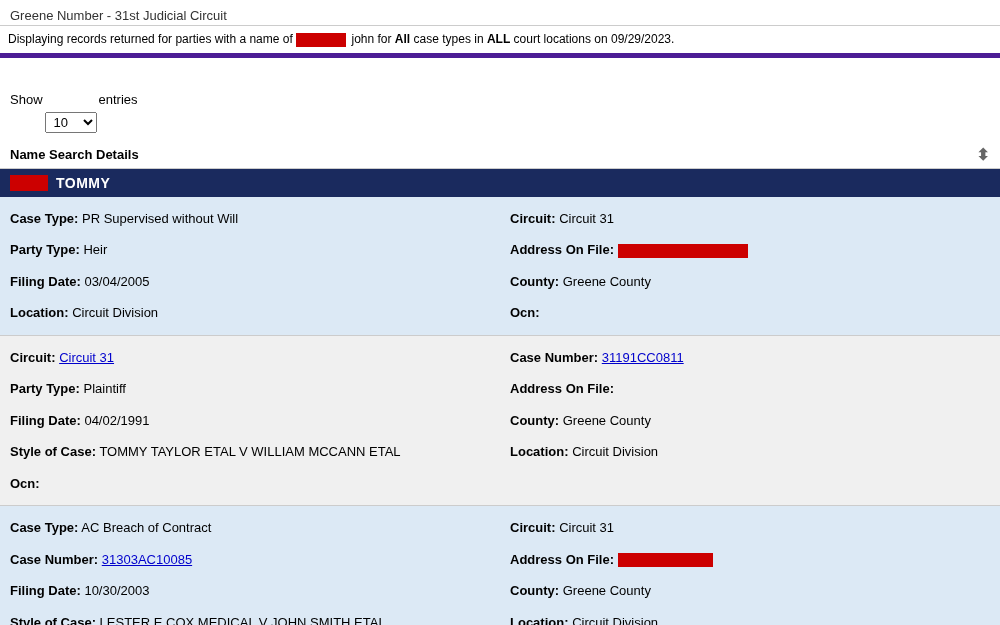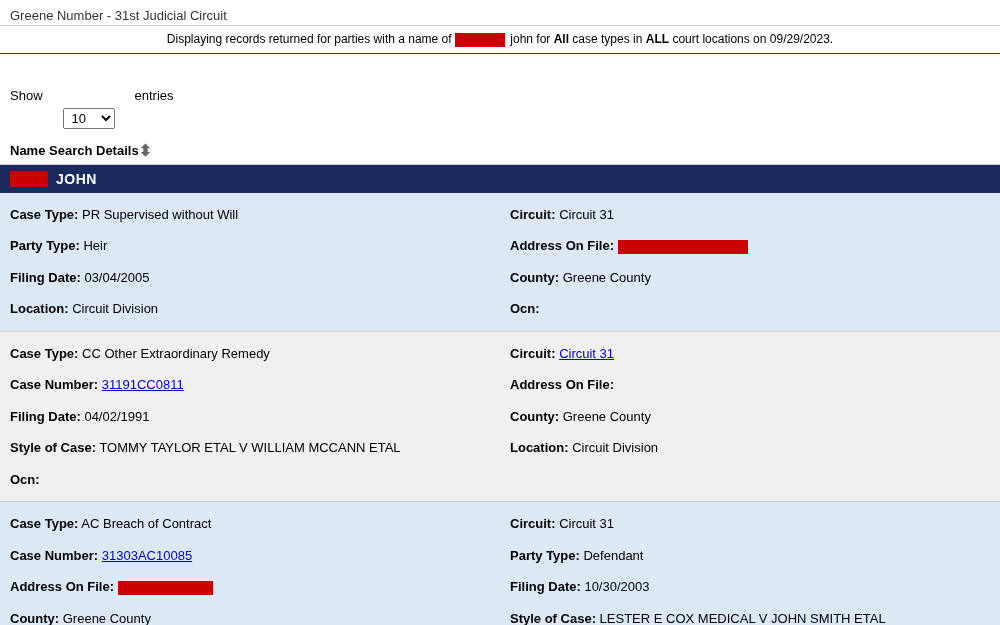--- a/index.html
+++ b/index.html
@@ -16,54 +16,55 @@
     .header h1 {
       font-size: 22px;
       font-weight: bold;
       color: #000;
     }
     .header .subtitle {
       font-size: 13px;
       color: #333;
     }
     .info-bar {
-      text-align: center;
-      padding: 6px 22px;
-      border-bottom: 1px solid #4c1d95;
+      text-align: left;
+      padding: 6px 8px;
+      border-bottom: 5px solid #4c1d95;
       font-size: 12px;
     }
     .info-bar .redacted {
       display: inline-block;
       background: #cc0000;
       color: #cc0000;
       width: 50px;
       height: 14px;
       vertical-align: middle;
       margin-right: 2px;
     }
     .controls {
       padding: 8px 10px;
       display: flex;
       align-items: center;
-      gap: 20px;
+      gap: 2px;
     }
     .controls label {
       font-size: 13px;
     }
     .controls select {
       font-size: 13px;
       padding: 1px 4px;
       margin-top: 46px;
     }
     .section-title {
       padding: 4px 10px;
       font-weight: bold;
       font-size: 13px;
       border-bottom: 1px solid #ccc;
       display: flex;
+      justify-content: space-between;
       align-items: center;
     }
     .sort-icon {
       color: #666;
       font-size: 16px;
     }
     .name-header {
       background: #1a2a5e;
       color: #fff;
       padding: 6px 10px;
@@ -150,21 +151,21 @@
   <label>entries</label>
 </div>
 
 <div class="section-title">
   <span>Name Search Details</span>
   <span class="sort-icon">⬍</span>
 </div>
 
 <div class="name-header">
   <span class="name-redacted"></span>
-  <span class="name-label">JOHN</span>
+  <span class="name-label">TOMMY</span>
 </div>
 
 <div>
 
   <div class="record">
     <div class="record-grid">
       <div class="record-field">
         <span class="field-label">Case Type:</span>
         <span>PR Supervised without Will</span>
       </div>
@@ -195,32 +196,32 @@
       <div class="record-field">
         <span class="field-label">Ocn:</span>
         <span></span>
       </div>
     </div>
   </div>
 
   <div class="record">
     <div class="record-grid">
       <div class="record-field">
-        <span class="field-label">Case Type:</span>
-        <span>CC Other Extraordinary Remedy</span>
-      </div>
-      <div class="record-field">
         <span class="field-label">Circuit:</span>
         <a class="field-link">Circuit 31</a>
       </div>
       <div class="record-field">
         <span class="field-label">Case Number:</span>
         <a class="field-link">31191CC0811</a>
       </div>
       <div class="record-field">
+        <span class="field-label">Party Type:</span>
+        <span>Plaintiff</span>
+      </div>
+      <div class="record-field">
         <span class="field-label">Address On File:</span>
       </div>
       <div class="record-field">
         <span class="field-label">Filing Date:</span>
         <span>04/02/1991</span>
       </div>
       <div class="record-field">
         <span class="field-label">County:</span>
         <span>Greene County</span>
       </div>
@@ -247,24 +248,20 @@
       </div>
       <div class="record-field">
         <span class="field-label">Circuit:</span>
         <span>Circuit 31</span>
       </div>
       <div class="record-field">
         <span class="field-label">Case Number:</span>
         <a class="field-link">31303AC10085</a>
       </div>
       <div class="record-field">
-        <span class="field-label">Party Type:</span>
-        <span>Defendant</span>
-      </div>
-      <div class="record-field">
         <span class="field-label">Address On File:</span>
         <span class="redacted-address-sm"></span>
       </div>
       <div class="record-field">
         <span class="field-label">Filing Date:</span>
         <span>10/30/2003</span>
       </div>
       <div class="record-field">
         <span class="field-label">County:</span>
         <span>Greene County</span>

